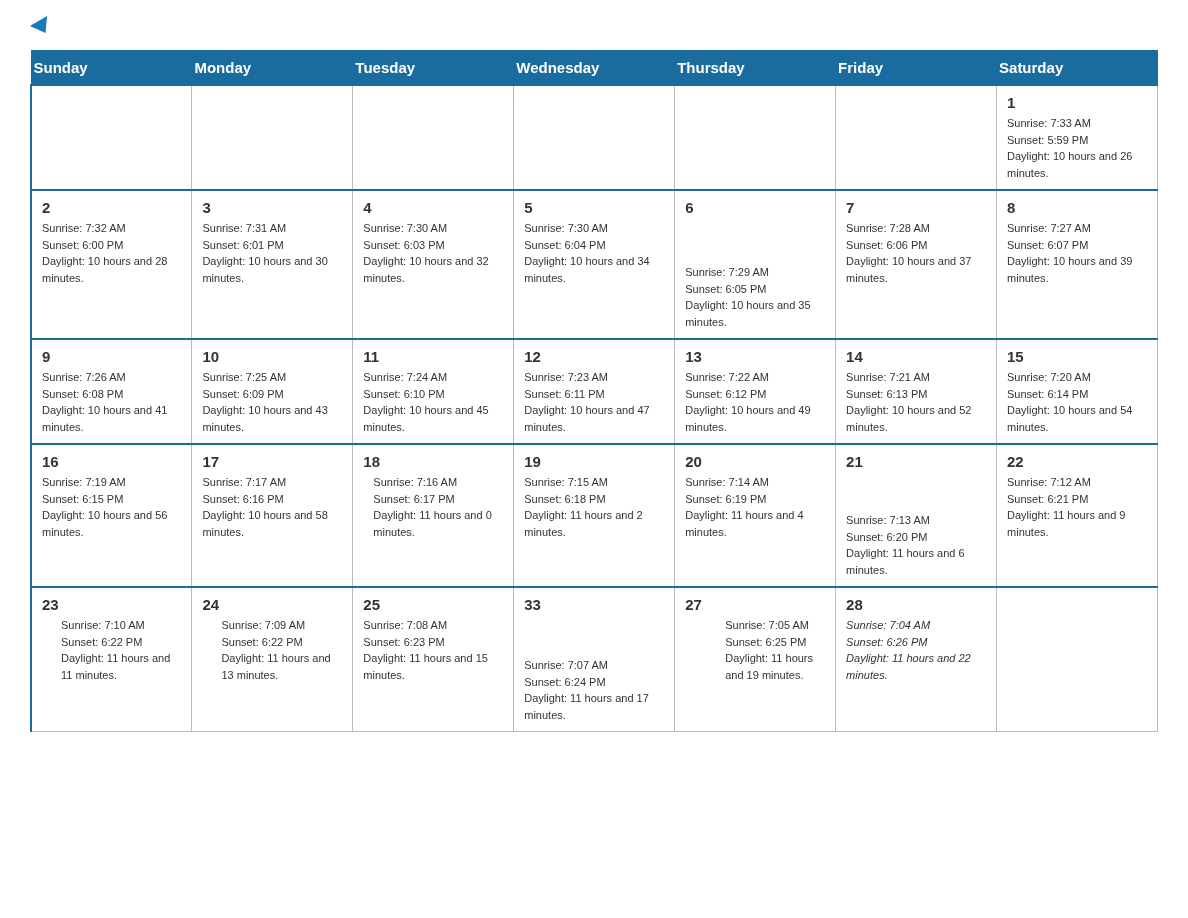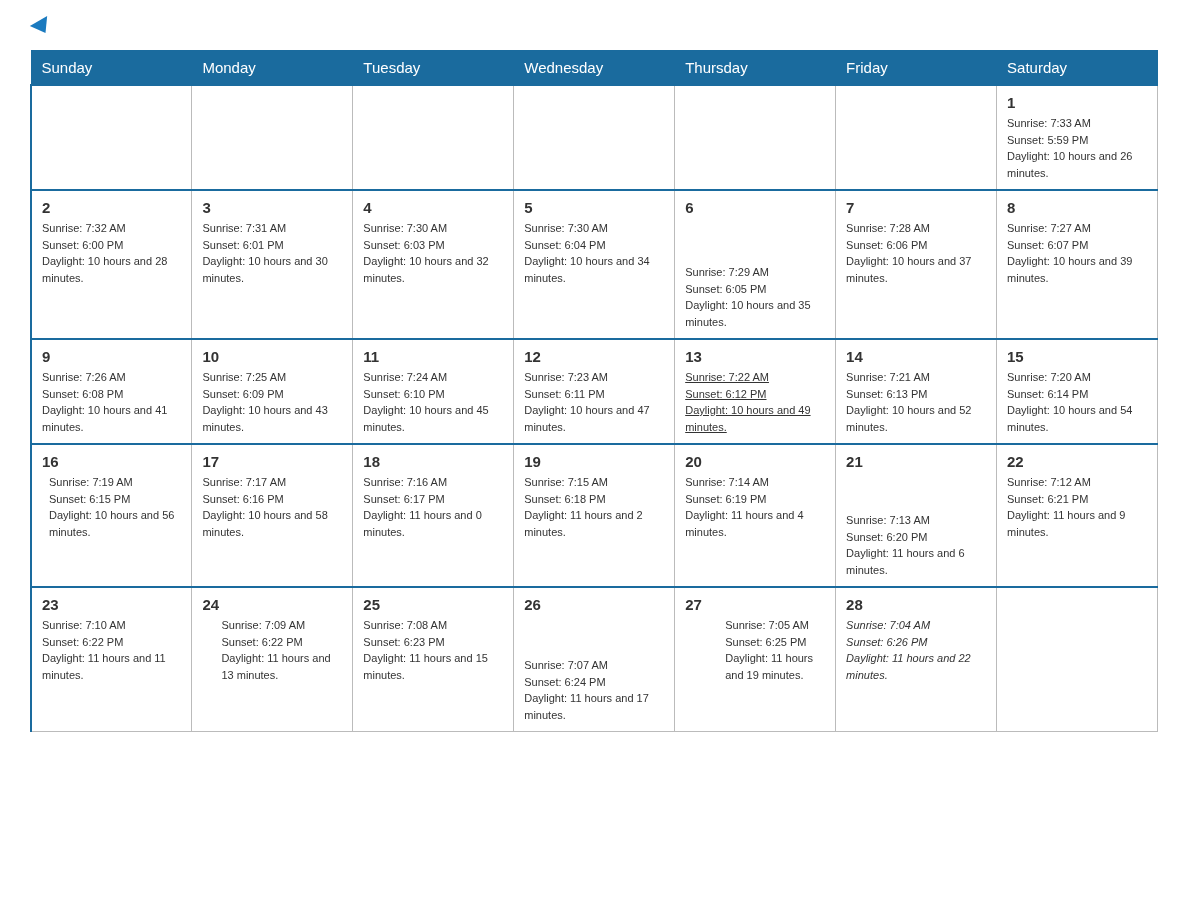--- a/index.html
+++ b/index.html
@@ -60,22 +60,22 @@
     }
     .calendar {
       width: 100%;
       border-collapse: collapse;
       border: 1px solid #aaa;
     }
     .calendar th {
       background-color: #1a6b9e;
       color: #fff;
       font-size: 15px;
-      font-weight: normal;
-      padding: 8px 10px;
+      font-weight: bold;
+      padding: 8px 2px;
       text-align: left;
       border: 1px solid #1a6b9e;
     }
     .calendar td {
       vertical-align: top;
       border: 1px solid #bbb;
       padding: 8px 10px;
       width: calc(100% / 7);
       min-height: 100px;
       font-size: 13px;
@@ -211,53 +211,53 @@
 Daylight: 10 hours and 45 minutes.</div>
         </td>
         <td>
           <span class="day-number">12</span>
           <div class="day-info" style="white-space: pre-line;">Sunrise: 7:23 AM
 Sunset: 6:11 PM
 Daylight: 10 hours and 47 minutes.</div>
         </td>
         <td>
           <span class="day-number">13</span>
-          <div class="day-info" style="white-space: pre-line; text-decoration: underline;">Sunrise: 7:22 AM
+          <div class="day-info" style="white-space: pre-line;">Sunrise: 7:22 AM
 Sunset: 6:12 PM
 Daylight: 10 hours and 49 minutes.</div>
         </td>
         <td>
           <span class="day-number">14</span>
           <div class="day-info" style="white-space: pre-line;">Sunrise: 7:21 AM
 Sunset: 6:13 PM
 Daylight: 10 hours and 52 minutes.</div>
         </td>
         <td>
           <span class="day-number">15</span>
           <div class="day-info" style="white-space: pre-line;">Sunrise: 7:20 AM
 Sunset: 6:14 PM
 Daylight: 10 hours and 54 minutes.</div>
         </td>
       </tr>
       <tr class="week-row">
         <td>
           <span class="day-number">16</span>
-          <div class="day-info" style="white-space: pre-line; margin-left: 7px;">Sunrise: 7:19 AM
+          <div class="day-info" style="white-space: pre-line;">Sunrise: 7:19 AM
 Sunset: 6:15 PM
 Daylight: 10 hours and 56 minutes.</div>
         </td>
         <td>
           <span class="day-number">17</span>
           <div class="day-info" style="white-space: pre-line;">Sunrise: 7:17 AM
 Sunset: 6:16 PM
 Daylight: 10 hours and 58 minutes.</div>
         </td>
         <td>
           <span class="day-number">18</span>
-          <div class="day-info" style="white-space: pre-line;">Sunrise: 7:16 AM
+          <div class="day-info" style="white-space: pre-line; margin-left: 10px;">Sunrise: 7:16 AM
 Sunset: 6:17 PM
 Daylight: 11 hours and 0 minutes.</div>
         </td>
         <td>
           <span class="day-number">19</span>
           <div class="day-info" style="white-space: pre-line;">Sunrise: 7:15 AM
 Sunset: 6:18 PM
 Daylight: 11 hours and 2 minutes.</div>
         </td>
         <td>
@@ -275,38 +275,38 @@
         <td>
           <span class="day-number">22</span>
           <div class="day-info" style="white-space: pre-line;">Sunrise: 7:12 AM
 Sunset: 6:21 PM
 Daylight: 11 hours and 9 minutes.</div>
         </td>
       </tr>
       <tr class="week-row">
         <td>
           <span class="day-number">23</span>
-          <div class="day-info" style="white-space: pre-line;">Sunrise: 7:10 AM
+          <div class="day-info" style="white-space: pre-line; margin-left: 19px;">Sunrise: 7:10 AM
 Sunset: 6:22 PM
 Daylight: 11 hours and 11 minutes.</div>
         </td>
         <td>
           <span class="day-number">24</span>
           <div class="day-info" style="white-space: pre-line; margin-left: 19px;">Sunrise: 7:09 AM
 Sunset: 6:22 PM
 Daylight: 11 hours and 13 minutes.</div>
         </td>
         <td>
           <span class="day-number">25</span>
           <div class="day-info" style="white-space: pre-line;">Sunrise: 7:08 AM
 Sunset: 6:23 PM
 Daylight: 11 hours and 15 minutes.</div>
         </td>
         <td>
-          <span class="day-number">26</span>
+          <span class="day-number">33</span>
           <div class="day-info" style="white-space: pre-line; margin-top: 44px;">Sunrise: 7:07 AM
 Sunset: 6:24 PM
 Daylight: 11 hours and 17 minutes.</div>
         </td>
         <td>
           <span class="day-number">27</span>
           <div class="day-info" style="white-space: pre-line; margin-left: 40px;">Sunrise: 7:05 AM
 Sunset: 6:25 PM
 Daylight: 11 hours and 19 minutes.</div>
         </td>

